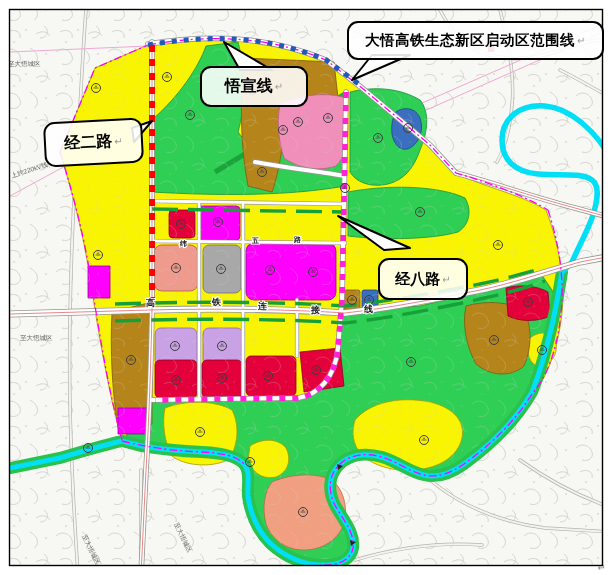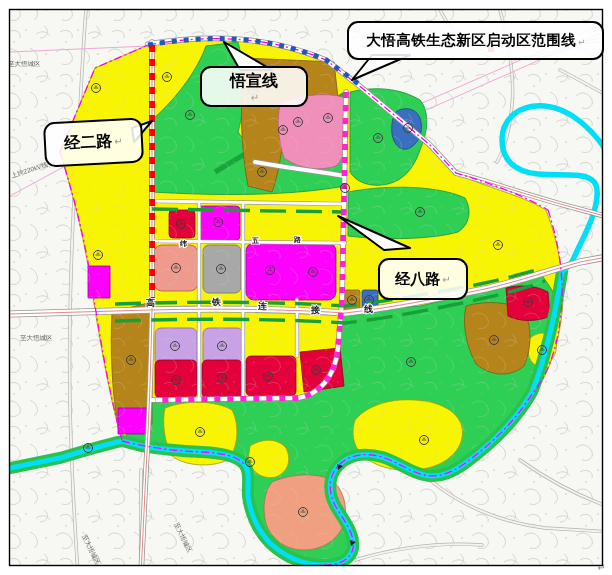--- a/index.html
+++ b/index.html
@@ -5,22 +5,22 @@
   html,body{margin:0;padding:0;background:#ffffff;}
   body{width:612px;height:575px;position:relative;font-family:"Liberation Sans",sans-serif;overflow:hidden;}
   .stage{position:absolute;left:0;top:0;width:612px;height:575px;}
   svg{position:absolute;left:0;top:0;}
   .callout{
     position:absolute;background:rgba(255,255,255,0.88);border:2.2px solid #000;
     border-radius:11px;display:flex;align-items:center;justify-content:center;
     font-weight:bold;color:#000;white-space:nowrap;z-index:5;
   }
   .callout .ret{font-weight:normal;color:#9a9a9a;font-size:10px;margin-left:2px;}
-  .co-scope{left:347px;top:21px;width:253px;height:35px;font-size:14.5px;letter-spacing:.5px;font-family:Liberation Mono, monospace;}
-  .co-wuxuan{left:200px;top:66px;width:104px;height:37px;font-size:16px;flex-direction:column;}
+  .co-scope{left:347px;top:21px;width:253px;height:35px;font-size:14.5px;letter-spacing:.5px;}
+  .co-wuxuan{left:200px;top:66px;width:104px;height:37px;font-size:16px;}
   .co-jing2{left:44px;top:120px;width:95px;height:41px;font-size:16px;transform:rotate(-3deg);}
   .co-jing8{left:378px;top:258px;width:86px;height:38px;font-size:15px;}
   .retmark{position:absolute;right:6px;bottom:2px;color:#8a8a8a;font-size:10px;z-index:6;}
 </style>
 </head>
 <body>
 
 <div class="stage">
 
 <svg width="612" height="575" viewBox="0 0 612 575">

